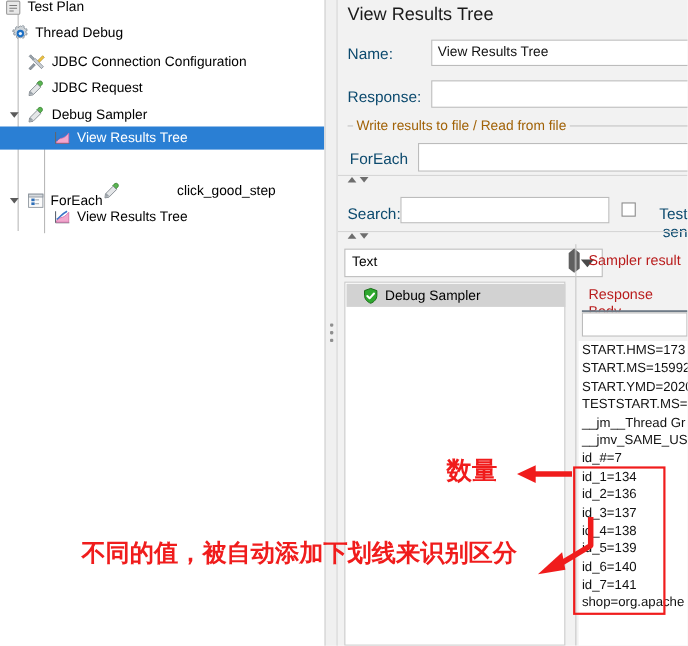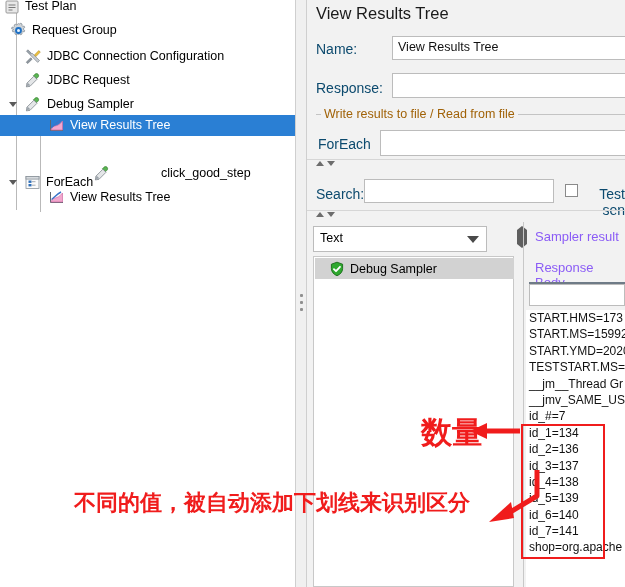--- a/index.html
+++ b/index.html
@@ -83,21 +83,21 @@
     border-left:6px solid transparent;border-right:6px solid transparent;border-top:7px solid #4a4a4a;
   }
   #result-list{
     position:absolute;background:#ffffff;border:1px solid #c8c8c8;box-sizing:border-box;
   }
   #result-row{
     position:absolute;left:1px;top:1px;width:199px;height:21px;background:#d2d2d2;
     display:flex;align-items:center;font-size:12.5px;
   }
   #tabs-col{position:absolute;}
-  .tab-item{position:absolute;font-size:13px;color:#8b5cf6;}
+  .tab-item{position:absolute;font-size:13px;color:#b91c1c;}
   .tab-underline{position:absolute;height:2px;background:#6f7b87;}
   #resp-search{
     position:absolute;background:#fff;border:1px solid #bcbcbc;box-sizing:border-box;
   }
   #resp-body{
     position:absolute;background:#ffffff;font-size:12px;color:#111;
     line-height:16.4px;white-space:nowrap;overflow:hidden;
   }
   #resp-body .ln{height:16.4px;}
   .arrow-lr{position:absolute;}
@@ -138,21 +138,21 @@
 
   <div class="tree-row" style="top:20px;">
     <span style="width:10px"></span>
     <span class="ico" style="width:17px;height:17px;">
       <svg width="17" height="17" viewBox="0 0 17 17">
         <path d="M8.5 1.6l1.3.5.9-1 1.4 1-0.3 1.3 1.1.9 1.3-.2.5 1.6-1.2.6v1.4l1.2.6-.5 1.6-1.3-.2-1.1.9.3 1.3-1.4 1-.9-1-1.3.5-1.3-.5-.9 1-1.4-1 .3-1.3-1.1-.9-1.3.2-.5-1.6 1.2-.6V7.3L1.5 6.7 2 5.1l1.3.2 1.1-.9L4.1 3.1l1.4-1 .9 1z" fill="#cfd4d8" stroke="#7c8690" stroke-width=".7"></path>
         <circle cx="8.5" cy="8.5" r="3.4" fill="#1c6fc4"></circle>
           <circle cx="8.5" cy="8.5" r="1.5" fill="#e8f2fb"></circle>
       </svg>
     </span>
-    <span class="tree-label">Request Group</span>
+    <span class="tree-label">Thread Debug</span>
   </div>
 
   <div class="tree-row" style="top:46px;">
     <span style="width:24px"></span>
     <span class="ico" style="width:18px;height:18px;">
       <svg width="18" height="18" viewBox="0 0 18 18">
         <path d="M2.5 3.2l3.3 3.3 1.4-1.4L3.9 1.8 2.5 3.2z" fill="#9aa3ab" stroke="#6d767e" stroke-width=".6"></path>
         <path d="M6.2 6.9l7.5 7.5 1.8-1.8-7.5-7.5z" fill="#c9ced3" stroke="#6d767e" stroke-width=".6"></path>
         <path d="M14.8 2.6l-4.4 4.4 1.5 1.5 4.4-4.4z" fill="#f0c33c" stroke="#a8862a" stroke-width=".6"></path>
         <path d="M2.3 14.2l4.4-4.4 1.4 1.4-4.4 4.4z" fill="#8f98a0" stroke="#636b72" stroke-width=".6"></path>
@@ -276,21 +276,21 @@
   <div class="txtbox" style="left:57px;top:179px;width:190px;height:24px;"></div>
   <div class="checkbox" style="left:258px;top:184px;"></div>
   <div class="field-label" style="left:277px;top:186px;">Test sen</div>
 
   <div class="hsep" style="left:0px;top:210px;width:318px;"></div>
   <div class="updown" style="left:9px;top:212px;">
     <span class="up"></span>
     <span class="dn"></span>
   </div>
 
-  <div class="combo" style="left:6px;top:226px;width:174px;height:26px;">
+  <div class="combo" style="left:6px;top:226px;width:235px;height:26px;">
     <span>Text</span>
     <span class="arrow"></span>
   </div>
 
   <div id="result-list" style="left:6px;top:256px;width:201px;height:331px;">
     <div id="result-row">
       <span class="ico" style="margin-left:14px;width:16px;height:16px;">
         <svg width="16" height="16" viewBox="0 0 16 16">
           <path d="M8 1.2l5.6 2v4.3c0 3.4-2.4 6-5.6 7.2-3.2-1.2-5.6-3.8-5.6-7.2V3.2z" fill="#2fa82f" stroke="#176b17" stroke-width=".9"></path>
           <path d="M4.9 8.1l2.1 2.1 4-4.4" stroke="#ffffff" stroke-width="1.8" fill="none" stroke-linecap="round" stroke-linejoin="round"></path>
@@ -328,21 +328,21 @@
     <div class="ln">id_4=138</div>
     <div class="ln">id_5=139</div>
     <div class="ln">id_6=140</div>
     <div class="ln">id_7=141</div>
     <div class="ln">shop=org.apache</div>
   </div>
 </div>
 
 <div id="anno-box" style="left:521px;top:424px;width:84px;height:135px;"></div>
 
-<div class="anno-text" style="left:421px;top:412px;font-size:31px;">数量</div>
+<div class="anno-text" style="left:406px;top:412px;font-size:23px;">数量</div>
 
 <svg class="anno" style="left:468px;top:419px;" width="58" height="26">
   <path d="M52 12 H16" stroke="#f01c1c" stroke-width="5" fill="none"></path>
   <path d="M2 12 L19 4 L19 20 Z" fill="#f01c1c"></path>
 </svg>
 
 <div class="anno-text" style="left:74px;top:488px;font-size:22px;letter-spacing:0px;">不同的值，被自动添加下划线来识别区分</div>
 
 <svg class="anno" style="left:487px;top:468px;" width="56" height="58">
   <path d="M50 2 L50 28 L20 46" stroke="#f01c1c" stroke-width="5" fill="none" stroke-linejoin="round"></path>

